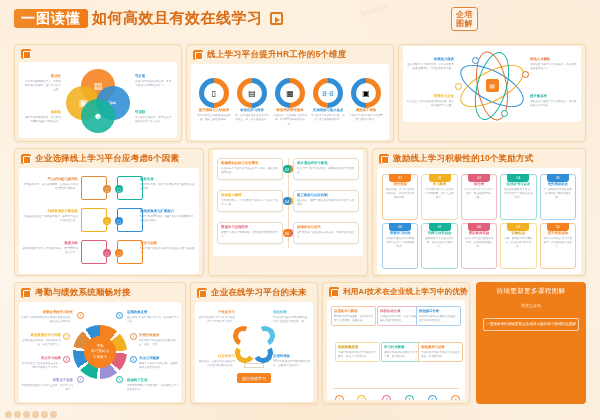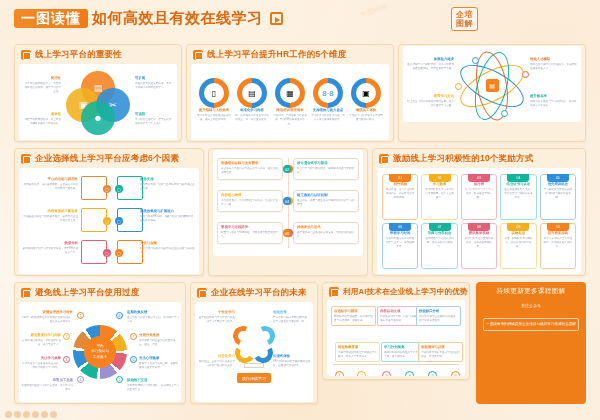--- a/index.html
+++ b/index.html
@@ -148,21 +148,20 @@
     </div>
     <div class="corner-badge">
       <span>企培</span>
       <span>图解</span>
     </div>
   </div>
 
   <div class="card" style="left:14px;top:44px;width:168px;height:98px">
     <div class="card-hd">
       <span class="hd-ico"></span>
-      <span class="hd-txt">线上学习平台的重要性</span>
     </div>
     <div class="card-bd">
       <div class="venn">
         <div class="vc v1">▤</div>
         <div class="vc v2">▣</div>
         <div class="vc v3">✂</div>
         <div class="vc v4">☻</div>
       </div>
       <div class="vlabel" style="left:4px;top:12px;text-align:right">
         <span class="minihd" style="color:#f5821f">灵活性</span>
@@ -421,21 +420,21 @@
           <span class="minihd" style="color:#f5821f">晋升通道挂钩</span>
           <span class="mini">将学习成果纳入晋升评估模型，使激励具备长期效力。</span>
         </div>
       </div>
     </div>
   </div>
 
   <div class="card" style="left:14px;top:282px;width:172px;height:122px">
     <div class="card-hd">
       <span class="hd-ico"></span>
-      <span class="hd-txt">避免线上学习平台使用过度</span>
+      <span class="hd-txt">考勤与绩效系统顺畅对接</span>
     </div>
     <div class="card-bd">
       <div class="donut" style="background:conic-gradient(#f5821f 0 11%,#fff 11% 13%,#f2b01e 13% 24%,#fff 24% 26%,#e0607a 26% 37%,#fff 37% 39%,#9b8fd6 39% 50%,#fff 50% 52%,#16b39b 52% 63%,#fff 63% 65%,#2f8ed6 65% 76%,#fff 76% 78%,#e08b3c 78% 89%,#fff 89% 91%,#2f8ed6 91% 100%)">
         <div class="dcore">
           <span>平衡</span>
           <span>学习负荷与</span>
           <span>工作效率</span>
         </div>
       </div>
       <div class="numdot" style="left:58px;top:10px;border-color:#f5821f;color:#f5821f">1</div>
@@ -508,21 +507,21 @@
         <span class="minihd" style="color:#f2b01e">社交化学习</span>
         <span class="mini">知识社区、直播与协作任务让学习从独自完成转向共创。</span>
       </div>
       <div style="position:absolute;right:2px;top:52px;width:38px">
         <span class="minihd" style="color:#2f8ed6">沉浸式体验</span>
         <span class="mini">VR与情景模拟用于高风险岗位训练，显著提升迁移效果。</span>
       </div>
     </div>
   </div>
 
-  <div class="card" style="left:322px;top:282px;width:148px;height:98px">
+  <div class="card" style="left:322px;top:282px;width:148px;height:122px">
     <div class="card-hd">
       <span class="hd-ico"></span>
       <span class="hd-txt" style="font-size:7.6px">利用AI技术在企业线上学习中的优势</span>
     </div>
     <div class="card-bd">
       <div class="tl"></div>
 
       <div class="tcard" style="left:4px;top:6px;border-color:#f6c89a">
         <span class="minihd" style="color:#f5821f">自适应学习路径</span>
         <span class="mini">AI持续评估掌握程度，动态调整难度与内容顺序，提高效率。</span>

